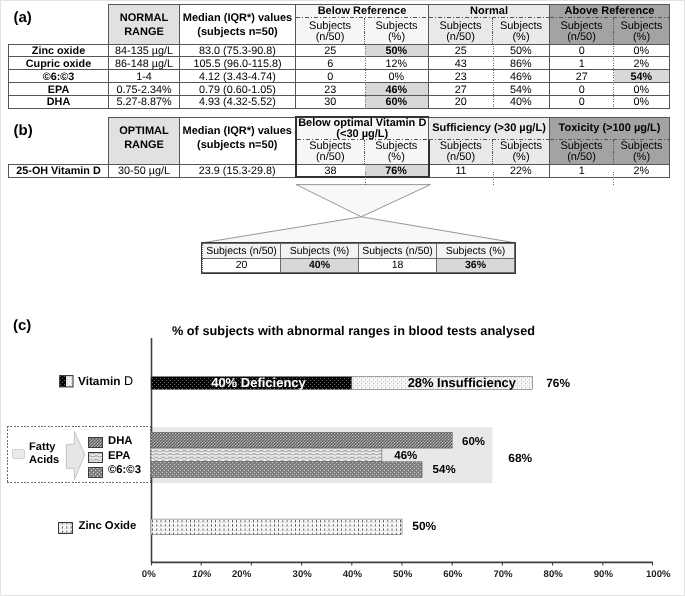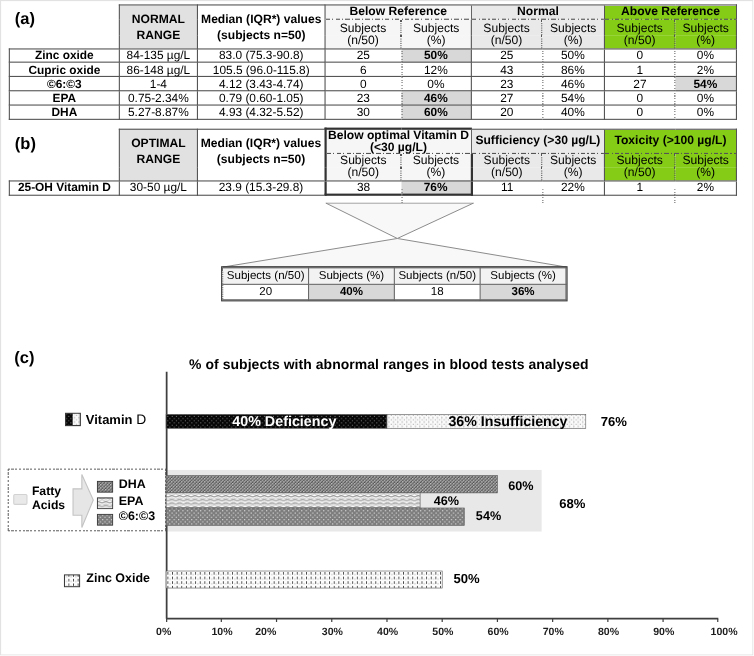--- a/index.html
+++ b/index.html
@@ -20,21 +20,21 @@
   .noborder{border:none;background:transparent;}
   .hdr{background:#e1e1e1;font-weight:bold;}
   .sub{background:#f2f2f2;}
   .hl{background:#d8d8d8;font-weight:bold;}
   .rowname{font-weight:bold;}
   .grpttl{font-weight:bold;}
   tr.subhdr-r1 td{padding-top:2.6px;}
   table.ft td.hdrcell{line-height:13.8px;padding:7.3px 1px 0 1px;vertical-align:top;}
   .grp1{background:#f6f6f6;}
   .grp2{background:#e9e9e9;}
-  .grp3{background:#84cc16;}
+  .grp3{background:#a3a3a3;}
   .bdt{border-top:1px solid #555;}
   .bdl{border-left:1px solid #555;}
   .bdr{border-right:1px solid #555;}
   .bdt2{border-top:2px solid #333;}
   .bdl2{border-left:2px solid #333;}
   .bdr2{border-right:2px solid #333;}
   .bdb2{border-bottom:2px solid #333;}
   .bdl-dot{border-left:1px dotted #555;}
   .bdr-dotb{border-bottom:none;position:relative;}
   .bdr-dotb::after{content:"";position:absolute;left:0;right:0;bottom:0;height:1px;
@@ -306,32 +306,32 @@
         <rect x="350.8" y="45.7" width="180.71999999999997" height="12.7" fill="url(#pLight)" stroke="#5a5a5a" stroke-width="0.55"></rect>
         <rect x="150" y="101.3" width="301.2" height="15.8" fill="url(#pDHA)" stroke="#5a5a5a" stroke-width="0.55"></rect>
         <rect x="150" y="117.1" width="230.91999999999996" height="13.7" fill="url(#pEPA)" stroke="#5a5a5a" stroke-width="0.55"></rect>
         <rect x="150" y="130.8" width="271.08" height="15.8" fill="url(#pOmega)" stroke="#5a5a5a" stroke-width="0.55"></rect>
         <rect x="150" y="188.1" width="251" height="15.5" fill="url(#pZinc)" stroke="#5a5a5a" stroke-width="0.55"></rect>
       </g>
   </svg>
 
   <div class="abs" id="charttext" style="left:0;top:330px;width:685px;height:266px;">
       <div class="abs tick-label" style="top: 239.2px; left: 127.8px; width: 40px; text-align: center; line-height: 10px;">0%</div>
-      <div class="abs tick-label" style="top: 239.2px; left: 180.8px; width: 40px; text-align: center; line-height: 10px;">10%</div>
+      <div class="abs tick-label" style="top: 239.2px; left: 180.8px; width: 40px; text-align: center; line-height: 10px; font-style: italic;">10%</div>
       <div class="abs tick-label" style="top: 239.2px; left: 231px; width: 40px; text-align: left; line-height: 10px;">20%</div>
       <div class="abs tick-label" style="top: 239.2px; left: 281.2px; width: 40px; text-align: center; line-height: 10px;">30%</div>
       <div class="abs tick-label" style="top: 239.2px; left: 331.4px; width: 40px; text-align: center; line-height: 10px;">40%</div>
       <div class="abs tick-label" style="top: 239.2px; left: 381.6px; width: 40px; text-align: center; line-height: 10px;">50%</div>
       <div class="abs tick-label" style="top: 239.2px; left: 431.8px; width: 40px; text-align: center; line-height: 10px;">60%</div>
       <div class="abs tick-label" style="top: 239.2px; left: 482px; width: 40px; text-align: center; line-height: 10px;">70%</div>
       <div class="abs tick-label" style="top: 239.2px; left: 532.2px; width: 40px; text-align: center; line-height: 10px;">80%</div>
       <div class="abs tick-label" style="top: 239.2px; left: 582.4px; width: 40px; text-align: center; line-height: 10px;">90%</div>
       <div class="abs tick-label" style="top: 239.2px; left: 637.3px; width: 40px; text-align: center; line-height: 10px;">100%</div>
       <div class="abs" style="top: 42.004px; font-size: 13px; font-weight: bold; line-height: 20.592px; color: rgb(255, 255, 255); left: 167.5px; width: 180px; text-align: center;">40% Deficiency</div>
-      <div class="abs" style="top: 42.238px; font-size: 12.9px; font-weight: bold; line-height: 20.124px; color: rgb(0, 0, 0); left: 370.8px; width: 180px; text-align: center;">36% Insufficiency</div>
+      <div class="abs" style="top: 42.238px; font-size: 12.9px; font-weight: bold; line-height: 20.124px; color: rgb(0, 0, 0); left: 370.8px; width: 180px; text-align: center;">28% Insufficiency</div>
       <div class="abs" style="top: 42.518px; font-size: 11.9px; font-weight: bold; line-height: 18.564px; color: rgb(0, 0, 0); left: 545.2px;">76%</div>
       <div class="abs" style="top: 102.73px; font-size: 11.5px; font-weight: bold; line-height: 17.94px; color: rgb(0, 0, 0); left: 461px;">60%</div>
       <div class="abs" style="top: 117.33px; font-size: 11.5px; font-weight: bold; line-height: 17.94px; color: rgb(0, 0, 0); left: 393.3px;">46%</div>
       <div class="abs" style="top: 130.63px; font-size: 11.5px; font-weight: bold; line-height: 17.94px; color: rgb(0, 0, 0); left: 431.6px;">54%</div>
       <div class="abs" style="top: 117.518px; font-size: 11.9px; font-weight: bold; line-height: 18.564px; color: rgb(0, 0, 0); left: 507.3px;">68%</div>
       <div class="abs" style="top: 185.818px; font-size: 11.9px; font-weight: bold; line-height: 18.564px; color: rgb(0, 0, 0); left: 411.3px;">50%</div>
     </div>
 
   <div class="abs" style="left:58px;top:374px;width:15px;height:13px;">
     <svg width="15" height="13" viewBox="0 0 15 13">

